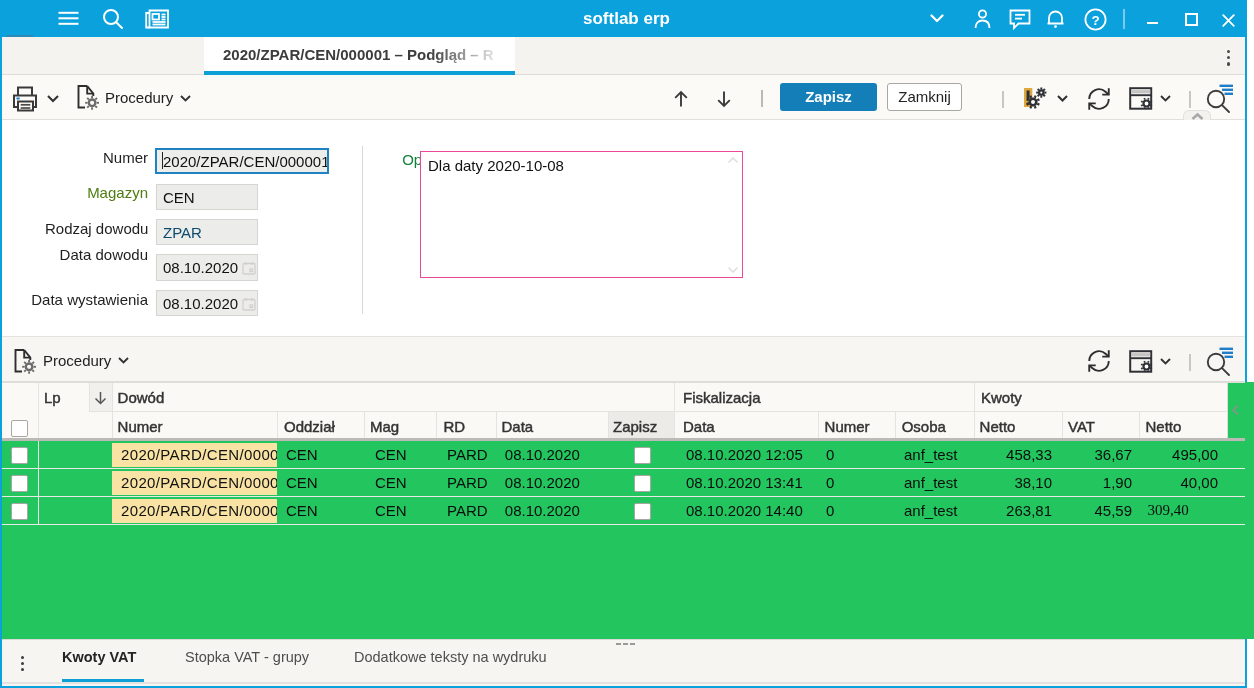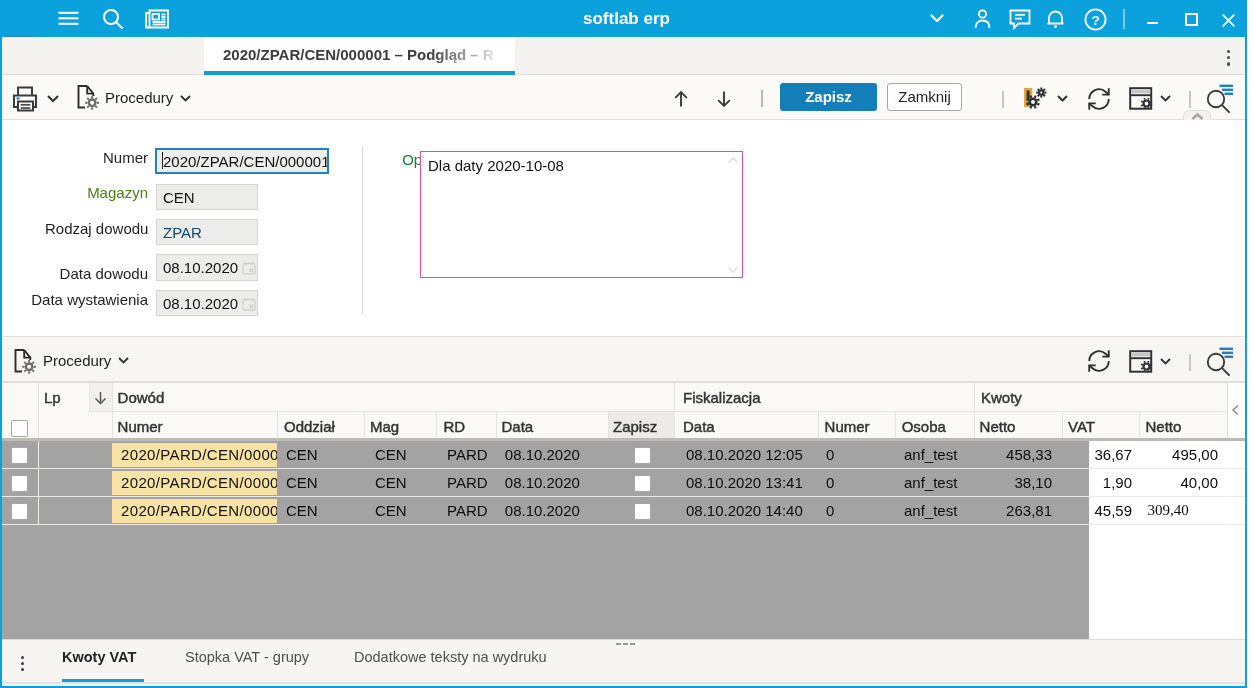--- a/index.html
+++ b/index.html
@@ -238,21 +238,21 @@
       <path d="M1.5 6 L6.5 1.5 L11.5 6" stroke="#a9a9a9" stroke-width="2.7" fill="none"></path>
     </svg>
   </div>
 </div>
 
 <div class="abs" id="form" style="left:2px;top:119.5px;width:1243px;height:216px;background:#fff;">
 
   <div class="abs" style="left:0;top:29px;width:146px;text-align:right;font-size:15px;color:#1f1f1f;">Numer</div>
   <div class="abs" style="left:0;top:64.5px;width:146px;text-align:right;font-size:15px;color:#4d7c0f;">Magazyn</div>
   <div class="abs" style="left:0;top:100px;width:146px;text-align:left;font-size:15px;color:#1f1f1f;margin-left:43px;">Rodzaj dowodu</div>
-  <div class="abs" style="left:0;top:145px;width:146px;text-align:right;font-size:15px;color:#1f1f1f;">Data dowodu</div>
+  <div class="abs" style="left:0;top:126px;width:146px;text-align:right;font-size:15px;color:#1f1f1f;">Data dowodu</div>
   <div class="abs" style="left:0;top:171px;width:146px;text-align:right;font-size:15px;color:#1f1f1f;">Data wystawienia</div>
 
   <div class="abs" style="left:153px;top:28px;width:174px;height:26.5px;background:#ededea;border:2px solid #1f82c2;box-sizing:border-box;overflow:hidden;">
     <div class="abs" style="left:6px;top:3px;font-size:15px;color:#111;white-space:nowrap;">2020/ZPAR/CEN/000001</div>
     <div class="abs" style="left:4.5px;top:2.5px;width:1.5px;height:17px;background:#222;"></div>
   </div>
 
   <div class="abs" style="left:154px;top:64px;width:102px;height:26.5px;background:#ececea;border:1px solid #d7d5d2;box-sizing:border-box;overflow:hidden;">
     <div class="abs" style="left:6px;top:4px;font-size:15px;color:#111;">CEN</div>
   </div>
@@ -362,21 +362,21 @@
     <circle cx="13" cy="16" r="8.2" stroke="#3c3c3c" stroke-width="1.9" fill="none"></circle>
     <line x1="19.3" y1="22.3" x2="26" y2="29" stroke="#3c3c3c" stroke-width="1.9" stroke-linecap="round"></line>
     <g stroke="#1f7ec7" stroke-width="2.4">
       <line x1="16.5" y1="2.8" x2="30" y2="2.8"></line>
       <line x1="19" y1="6.8" x2="30" y2="6.8"></line>
       <line x1="21.5" y1="10.8" x2="30" y2="10.8"></line>
     </g>
   </svg>
 </div>
 
-<div class="abs" id="table" style="left:2px;top:382px;width:1087px;height:256.5px;background:#a3a3a3;">
+<div class="abs" id="table" style="left:2px;top:382px;width:1252px;height:256.5px;background:#22c55e;">
 
   <div class="abs" style="left:0;top:0;width:1243px;height:1px;background:#dfddda;"></div>
 
   <div class="abs" style="left:0;top:1px;width:1225px;height:54.5px;background:#faf9f6;"></div>
   <div class="abs" style="left:87px;top:1px;width:23px;height:28px;background:#f1f0ed;"></div>
   <div class="abs" style="left:605.5px;top:30px;width:66px;height:25.5px;background:#ecebe8;"></div>
 
   <div class="abs" style="left:36px;top:1px;width:1px;height:54.5px;background:#e5e3e0;"></div>
   <div class="abs" style="left:110px;top:1px;width:1px;height:54.5px;background:#e5e3e0;"></div>
   <div class="abs" style="left:87px;top:1px;width:1px;height:28px;background:#e5e3e0;"></div>

